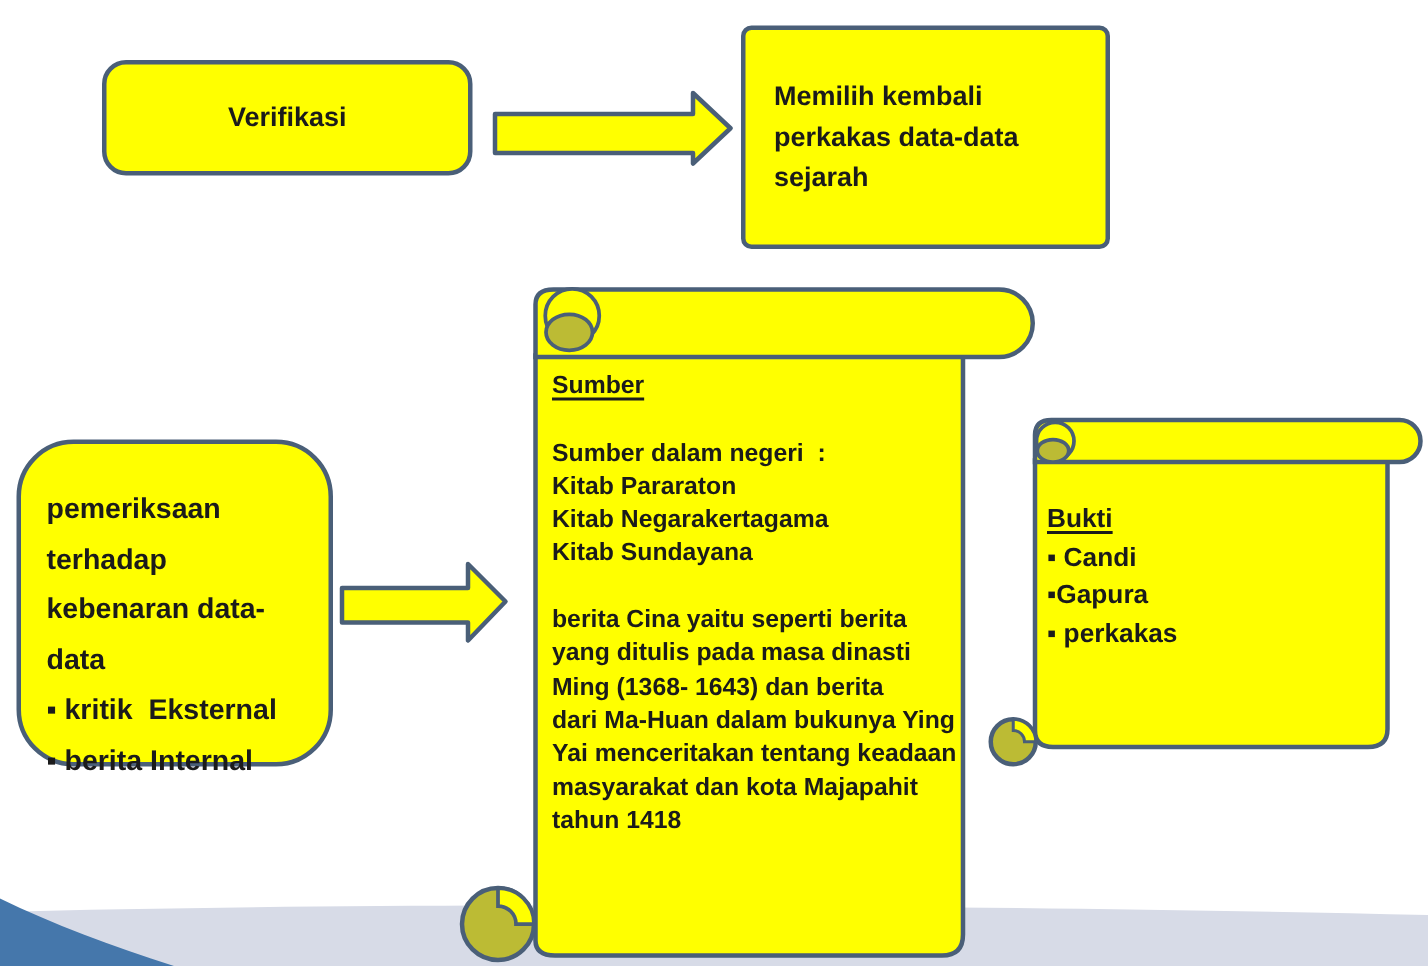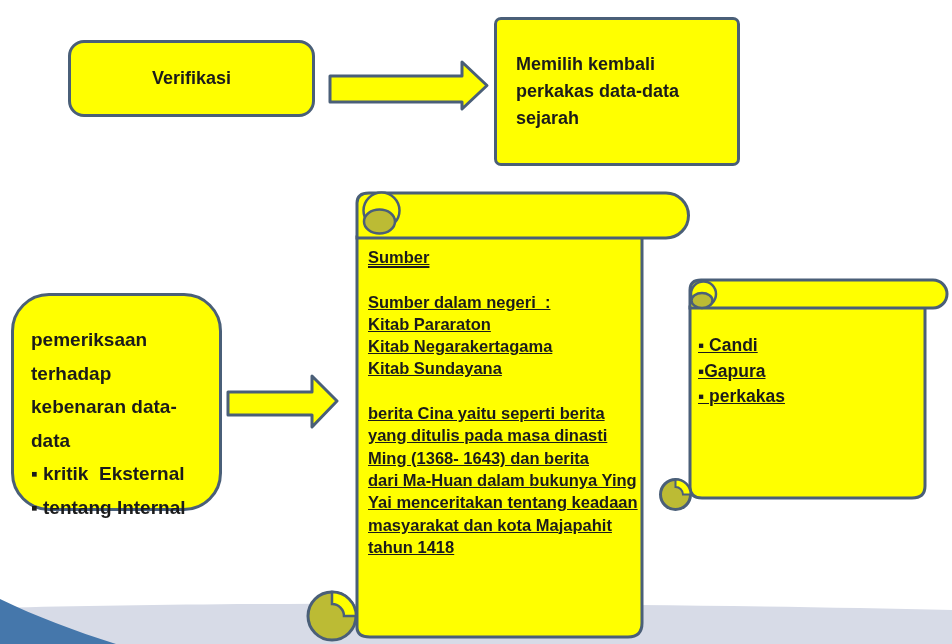--- a/index.html
+++ b/index.html
@@ -33,21 +33,21 @@
     left:494px;top:17px;width:246px;height:149px;border-radius:7px;
     padding:31px 8px 0 19px;font-size:18px;
   }
   .m-line{height:27px;line-height:27px;white-space:pre;}
   .pemeriksaan{
     left:11px;top:293px;width:211px;height:218px;border-radius:38px;
     padding:27px 20px 0 17px;font-size:19px;
   }
   .p-line{height:33.5px;line-height:33.5px;white-space:pre;}
   .scroll-text{
-    position:absolute;color:var(--text_color);font-weight:bold;text-decoration:underline;
+    position:absolute;color:var(--text_color);font-weight:bold;
   }
   .sumber-text{left:368px;top:246px;width:278px;font-size:16.5px;}
   .s-line{height:22.3px;line-height:22.3px;white-space:pre;}
   .bukti-text{left:698px;top:333px;width:220px;font-size:17.5px;}
   .b-line{height:25.6px;line-height:25.6px;white-space:pre;}
   .heading-underline{text-decoration:underline;text-decoration-thickness:2px;text-underline-offset:3px;}
 </style>
 </head>
 <body>
 
@@ -90,39 +90,40 @@
     <div class="m-line">perkakas data-data</div>
     <div class="m-line">sejarah</div>
   </div>
 
   <div class="box pemeriksaan">
     <div class="p-line">pemeriksaan</div>
     <div class="p-line">terhadap</div>
     <div class="p-line">kebenaran data-</div>
     <div class="p-line">data</div>
     <div class="p-line">▪ kritik  Eksternal</div>
-    <div class="p-line">▪ tentang Internal</div>
+    <div class="p-line">▪ berita Internal</div>
   </div>
 
   <div class="scroll-text sumber-text">
     <div class="s-line heading-underline">Sumber</div>
     <div class="s-line"></div>
     <div class="s-line">Sumber dalam negeri  :</div>
     <div class="s-line">Kitab Pararaton</div>
     <div class="s-line">Kitab Negarakertagama</div>
     <div class="s-line">Kitab Sundayana</div>
     <div class="s-line"></div>
     <div class="s-line">berita Cina yaitu seperti berita</div>
     <div class="s-line">yang ditulis pada masa dinasti</div>
     <div class="s-line">Ming (1368- 1643) dan berita</div>
     <div class="s-line">dari Ma-Huan dalam bukunya Ying</div>
     <div class="s-line">Yai menceritakan tentang keadaan</div>
     <div class="s-line">masyarakat dan kota Majapahit</div>
     <div class="s-line">tahun 1418</div>
   </div>
 
   <div class="scroll-text bukti-text">
+    <div class="b-line heading-underline">Bukti</div>
     <div class="b-line">▪ Candi</div>
     <div class="b-line">▪Gapura</div>
     <div class="b-line">▪ perkakas</div>
   </div>
 
 </div>
 
 </body></html>

